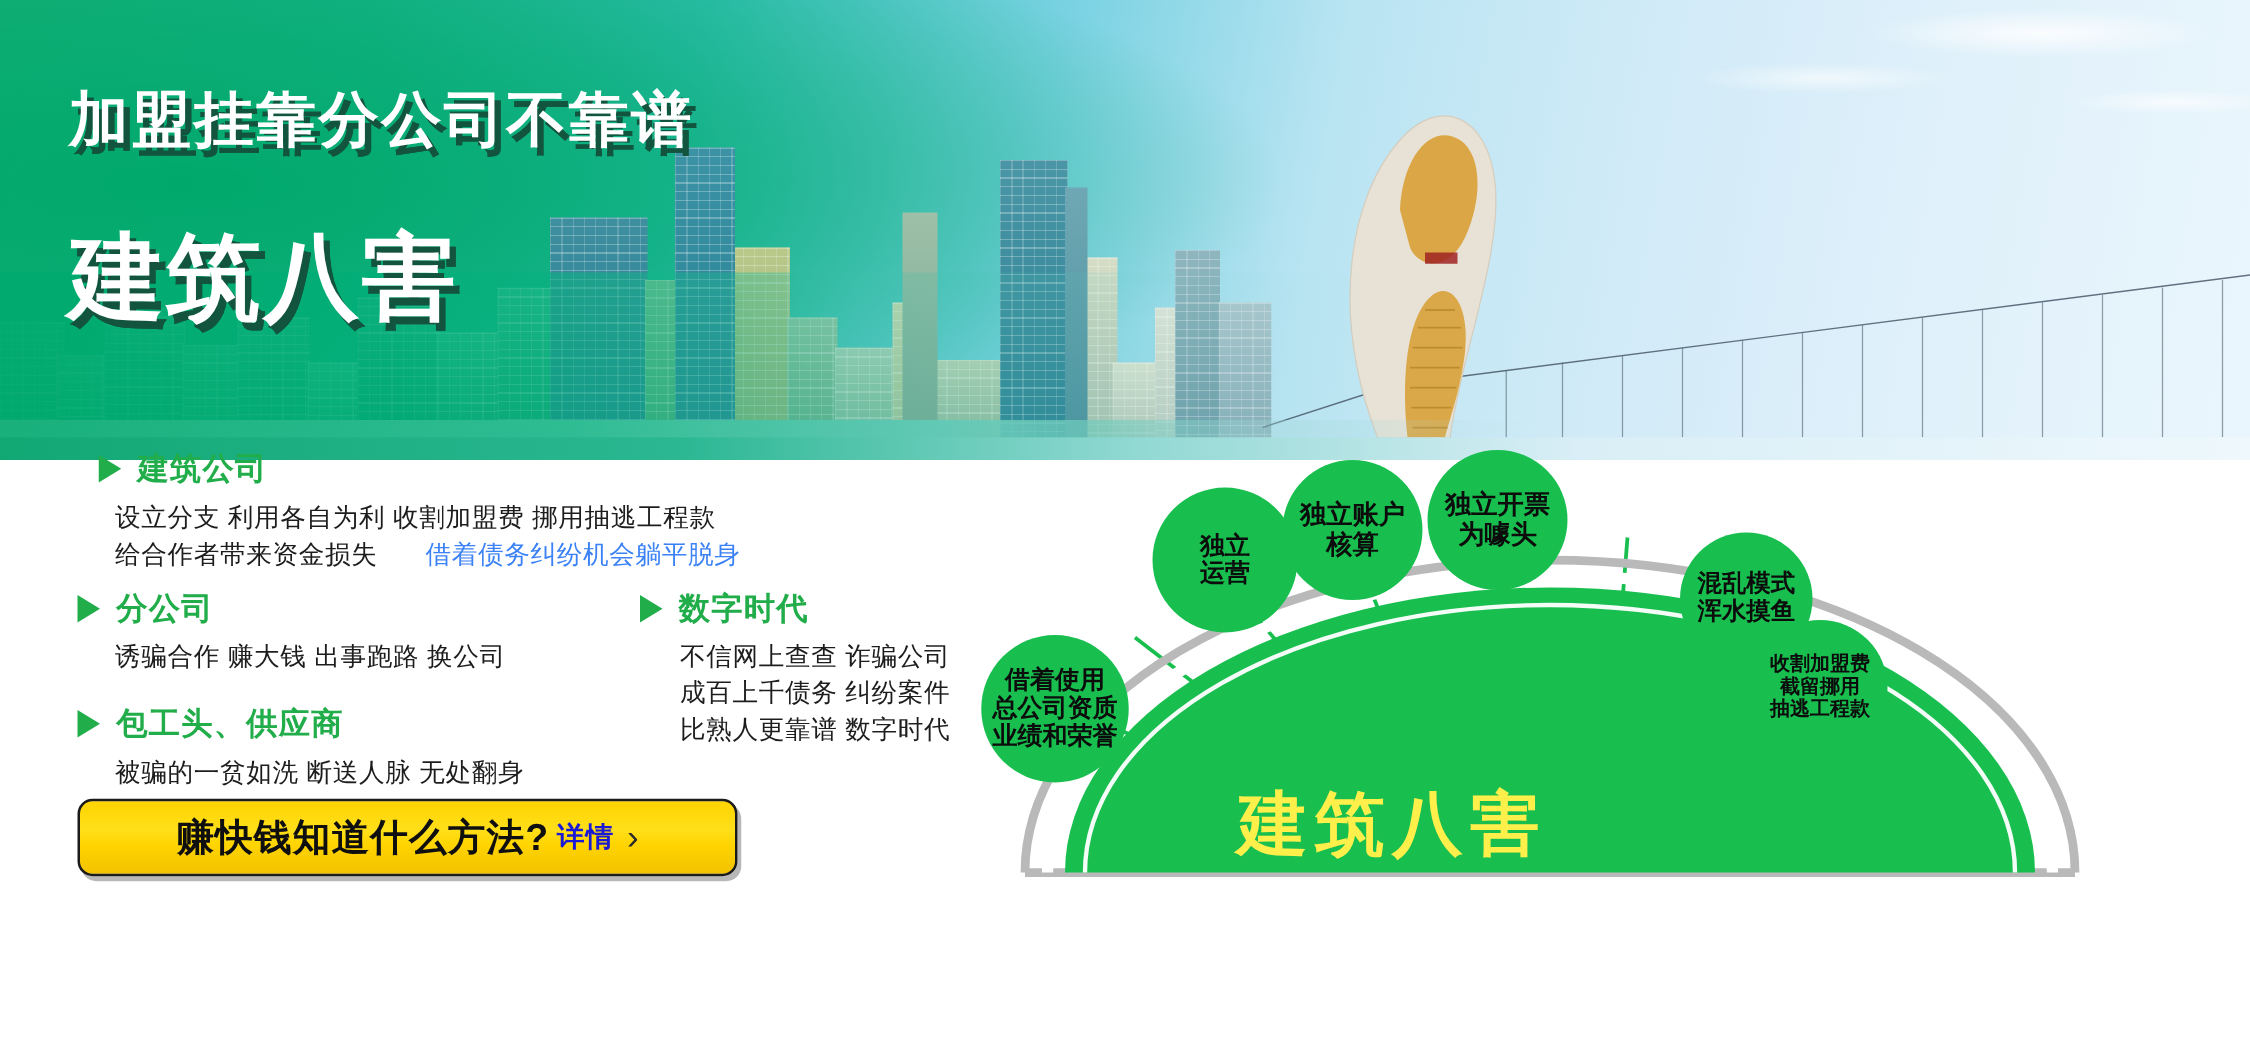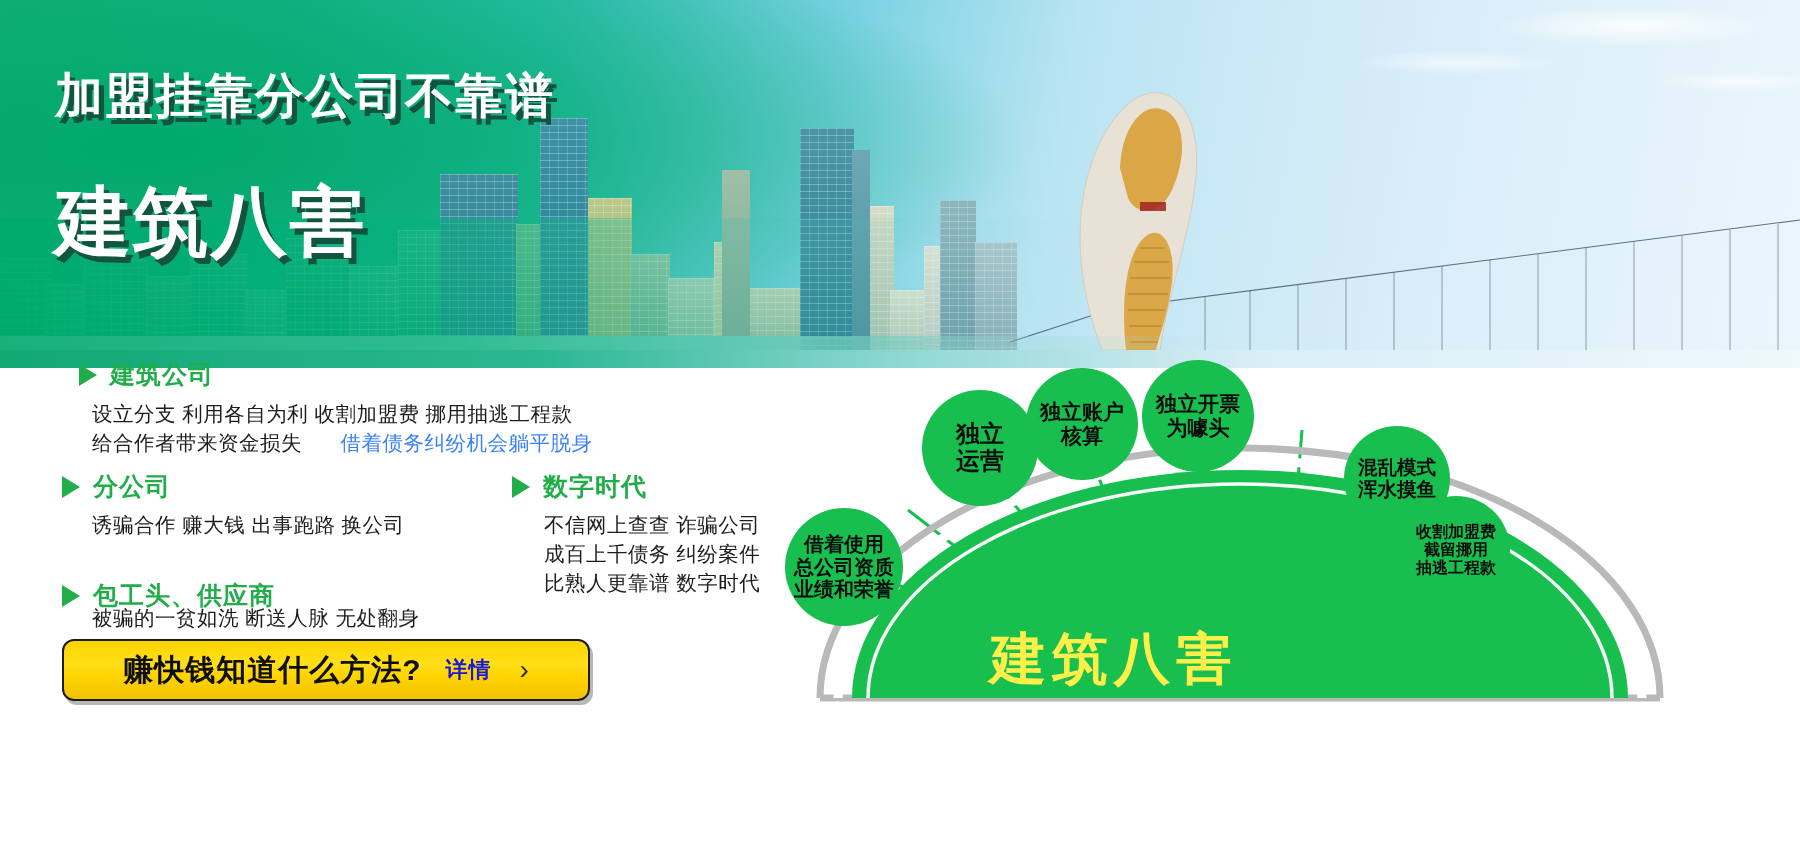--- a/index.html
+++ b/index.html
@@ -44,21 +44,21 @@
   .sec-h{position:absolute;display:flex;align-items:center;gap:13px;}
   .tri{width:0;height:0;border-left:18px solid #22ad4b;border-top:11px solid transparent;border-bottom:11px solid transparent;}
   .sec-t{color:#22ad4b;font-size:25px;font-weight:bold;letter-spacing:1px;white-space:nowrap;}
   .body-l{position:absolute;font-size:20.5px;color:#1d1d1d;white-space:nowrap;letter-spacing:.5px;margin-left:32px;}
   .body-l .hl{color:#3b82f6;}
 
   
   .cta{position:absolute;left:62px;top:271px;width:524px;height:58px;border-radius:12px;
        background:linear-gradient(to bottom,#ffd400 0%,#ffdf1a 40%,#ffd400 60%,#f2c200 100%);
        border:2px solid #1b1b1b;box-shadow:3px 4px 0 rgba(0,0,0,.28);
-       display:flex;align-items:center;justify-content:center;gap:24px;}
+       display:flex;align-items:center;justify-content:center;gap:6px;}
   .cta-main{font-size:30px;font-weight:bold;color:#0f0f0f;letter-spacing:1px;white-space:nowrap;}
   .cta-link{font-size:22px;font-weight:bold;color:#1a19d6;letter-spacing:1px;}
   .cta-arrow{font-size:28px;color:#2b2b2b;font-weight:300;margin-left:4px;}
 
   
   .rcol{position:absolute;left:790px;top:368px;width:1010px;height:476px;}
   .rcol svg{position:absolute;left:0;top:0;}
   .bub{position:absolute;border-radius:50%;background:#18bf4f;display:flex;align-items:center;justify-content:center;
        text-align:center;color:#0c0c0c;font-weight:bold;line-height:1.12;}
   .dome-label{position:absolute;color:#ffef4a;font-weight:bold;font-size:56px;letter-spacing:6px;white-space:nowrap;}
@@ -213,21 +213,21 @@
     </div>
 
     <div class="sec-h" style="left:62px;top:102px;">
       <span class="tri"></span>
       <span class="sec-t">分公司</span>
     </div>
     <div class="body-l" style="left:60px;top:143px;">
       <span>诱骗合作 赚大钱    出事跑路 换公司</span>
     </div>
 
-    <div class="sec-h" style="left:62px;top:211px;font-family:Liberation Serif, serif;">
+    <div class="sec-h" style="left:62px;top:194px;font-family:Liberation Serif, serif;">
       <span class="tri"></span>
       <span class="sec-t">包工头、供应商</span>
     </div>
     <div class="body-l" style="left:60px;top:236px;">
       <span>被骗的一贫如洗  断送人脉  无处翻身</span>
     </div>
 
     <div class="sec-h" style="left:512px;top:102px;">
       <span class="tri"></span>
       <span class="sec-t">数字时代</span>
@@ -271,21 +271,21 @@
       <path d="M62,330 A388,228 0 0 1 838,330 Z" fill="#18bf4f"></path>
 
       <path d="M78,330 A372,214 0 0 1 822,330" fill="none" stroke="#ffffff" stroke-width="3.5" opacity=".95"></path>
     </svg>
 
     <div class="bub" style="left:-5px;top:140px;width:118px;height:118px;font-size:20px;white-space:pre-line;">借着使用
 总公司资质
 业绩和荣誉</div>
 
 
-    <div class="bub" style="left:132px;top:22px;width:116px;height:116px;font-size:24px;white-space:pre-line;">独立
+    <div class="bub" style="left:132px;top:22px;width:116px;height:116px;font-size:20px;white-space:pre-line;">独立
 运营</div>
 
     <div class="bub" style="left:236px;top:0px;width:112px;height:112px;font-size:21px;white-space:pre-line;">独立账户
 核算</div>
 
     <div class="bub" style="left:352px;top:-8px;width:112px;height:112px;font-size:21px;white-space:pre-line;">独立开票
 为噱头</div>
 
 
     <div class="bub" style="left:554px;top:58px;width:106px;height:106px;font-size:19.5px;white-space:pre-line;">混乱模式

